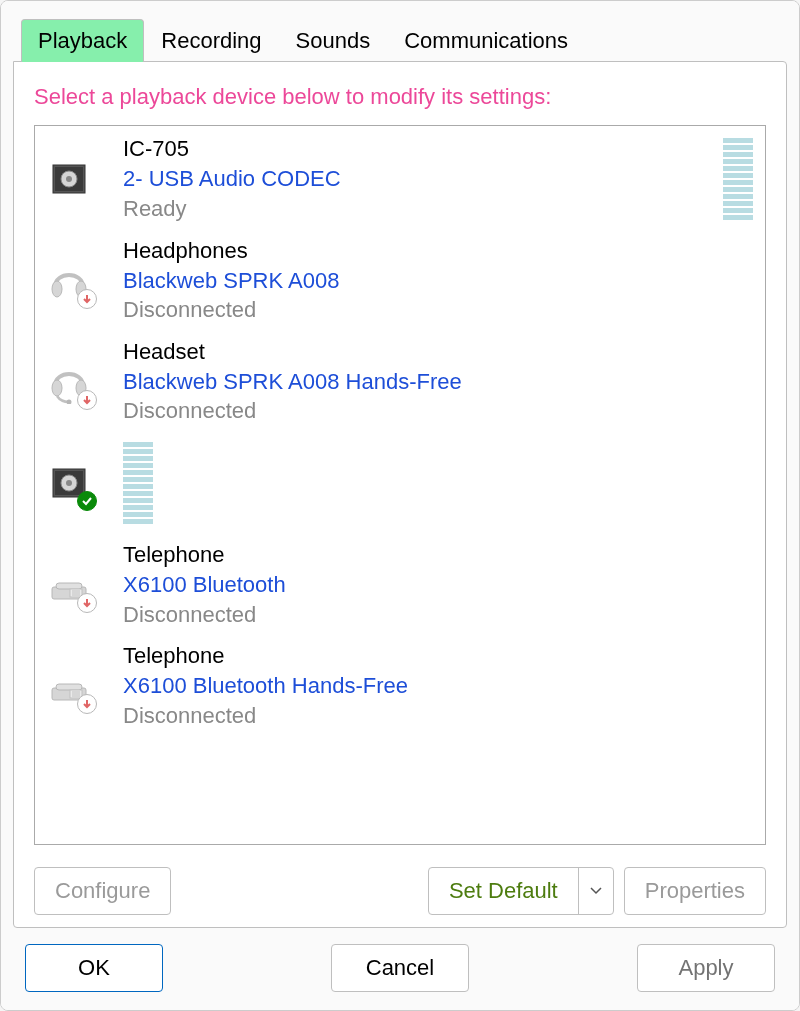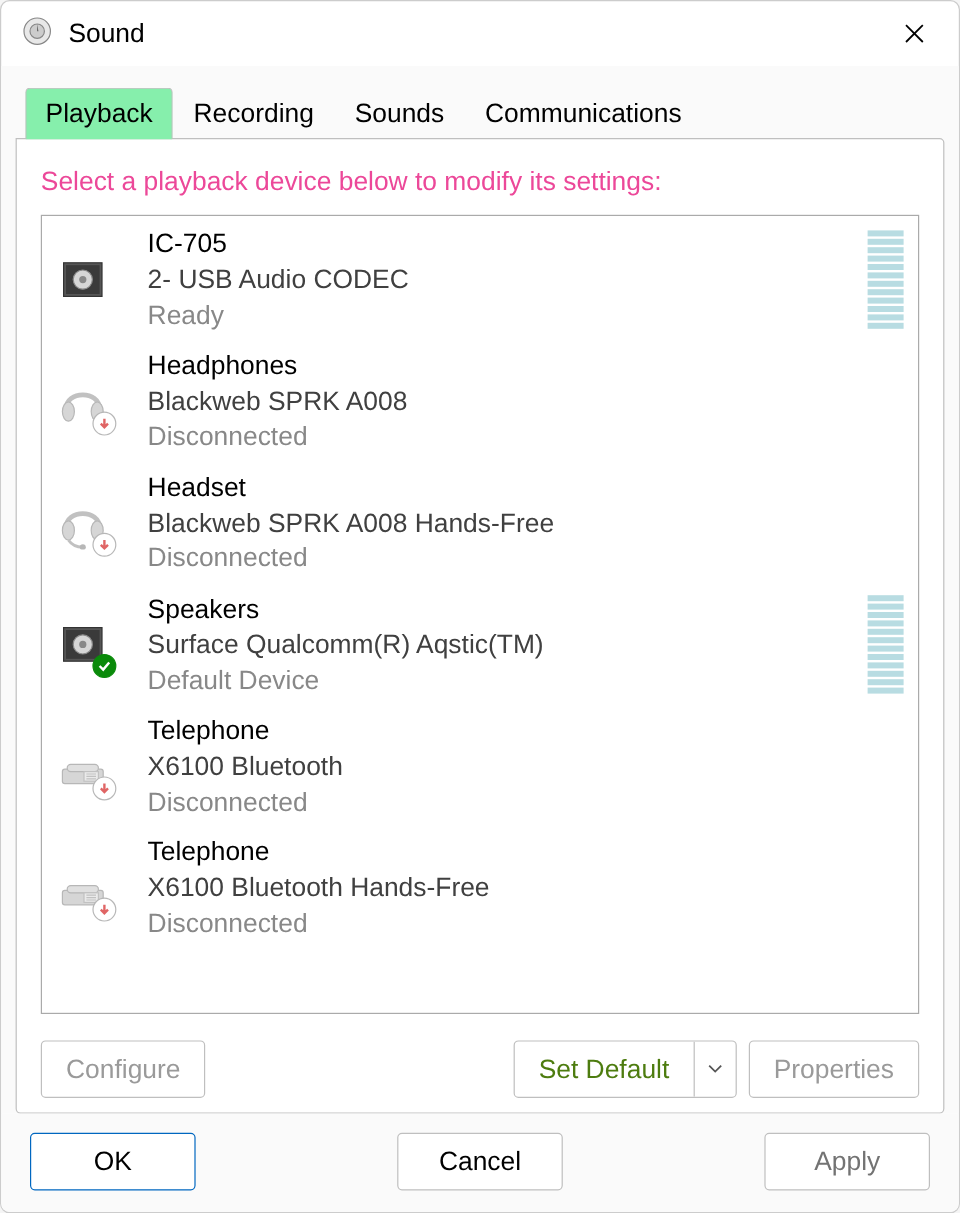--- a/index.html
+++ b/index.html
@@ -13,21 +13,21 @@
     .tabs { display: flex; padding-left: 8px; padding-top: 18px; border-bottom: none; }
     .tab { padding: 8px 16px 8px 16px; font-size: 22px; color: #000; cursor: pointer; border: 1px solid transparent; border-bottom: none; position: relative; }
     .tab.active { background: #86efac; border-color: #bfbfbf; border-radius: 4px 4px 0 0; z-index: 2; }
     .tab-panel { flex: 1; background: #fff; border: 1px solid #bfbfbf; border-radius: 0 4px 4px 4px; margin-top: -1px; padding: 22px 20px 12px 20px; display: flex; flex-direction: column; }
     .instruction { font-size: 22px; color: #ec4899; margin-bottom: 15px; }
     .device-list { border: 1px solid #aaa; flex: 1; overflow-y: auto; padding: 2px 0; }
     .device-item { display: flex; align-items: center; padding: 6px 8px 6px 10px; cursor: pointer; position: relative; gap: 20px; }
     .device-icon-wrap { width: 48px; height: 48px; position: relative; margin-right: 10px; flex-shrink: 0; display: flex; align-items: center; justify-content: center; }
     .device-info { flex: 1; display: flex; flex-direction: column; line-height: 1.35; }
     .device-name { font-size: 22px; color: #000; }
-    .device-desc { font-size: 22px; color: #404040; }
+    .device-desc { font-size: 22px; color: #1d4ed8; }
     .device-status { font-size: 22px; color: #888; }
     .level-meter { width: 30px; height: 90px; display: flex; flex-direction: column; justify-content: space-between; padding: 4px 0; margin-right: 4px; }
     .level-bar { height: 5px; background: #b8dce2; }
     .overlay-badge { position: absolute; bottom: -4px; right: -4px; width: 20px; height: 20px; border-radius: 50%; background: #fff; border: 1px solid #888; display: flex; align-items: center; justify-content: center; font-size: 12px; }
     .overlay-badge.down { color: #c00; }
     .overlay-badge.check { background: #0a8a0a; border-color: #0a8a0a; color: #fff; }
     .panel-buttons { display: flex; justify-content: space-between; margin-top: 22px; align-items: flex-end; }
     .panel-buttons .right-group { display: flex; gap: 10px; }
     .btn { height: 48px; padding: 0 20px; font-size: 22px; background: #fff; border: 1px solid #bfbfbf; border-radius: 4px; cursor: pointer; display: flex; align-items: center; justify-content: center; }
     .btn.disabled { color: #9a9a9a; cursor: default; }
@@ -36,38 +36,20 @@
     .btn-split .arrow { width: 34px; display: flex; align-items: center; justify-content: center; font-size: 14px; }
     .footer { display: flex; justify-content: space-between; gap: 16px; padding: 16px 24px 18px 24px; background: #fafafa; }
     .footer .btn { width: 138px; }
     .footer .btn.primary { border-color: #0067c0; }
     .footer .btn.disabled { color: #737373; }
   </style>
 </head>
 <body>
 
 <div class="window">
-  <div class="titlebar">
-    <div class="titlebar-left">
-      <span>
-        <svg width="24" height="24" viewBox="0 0 24 24">
-            <circle cx="12" cy="12" r="11" fill="#e8e8e8" stroke="#888" stroke-width="1"></circle>
-            <circle cx="12" cy="12" r="6" fill="#ccc" stroke="#888" stroke-width="1"></circle>
-            <path d="M12 6 L13 12 L12 12 Z" fill="#555"></path>
-          </svg>
-      </span>
-      <span class="window-title">Sound</span>
-    </div>
-    <div class="close-btn">
-      <svg width="18" height="18" viewBox="0 0 18 18">
-          <line x1="2" y1="2" x2="16" y2="16" stroke="currentColor" stroke-width="1.5"></line>
-          <line x1="16" y1="2" x2="2" y2="16" stroke="currentColor" stroke-width="1.5"></line>
-        </svg>
-    </div>
-  </div>
 
   <div class="content">
     <div class="tabs" id="tabbar">
         <div class="tab active">Playback</div>
         <div class="tab">Recording</div>
         <div class="tab">Sounds</div>
         <div class="tab">Communications</div>
       </div>
 
     <div class="tab-panel">
@@ -148,25 +130,20 @@
                 <rect x="4" y="6" width="32" height="28" fill="#555" stroke="#333"></rect>
                 <rect x="6" y="8" width="28" height="24" fill="#3a3a3a"></rect>
                 <circle cx="20" cy="20" r="8" fill="#d6d6d6" stroke="#888"></circle>
                 <circle cx="20" cy="20" r="3" fill="#888"></circle>
               </svg>
               <div class="overlay-badge check">
                 <svg width="12" height="12" viewBox="0 0 12 12">
                   <path d="M2 6 L5 9 L10 3" stroke="#fff" stroke-width="2" fill="none"></path>
                 </svg>
               </div>
-            </div>
-            <div class="device-info">
-              <div class="device-name">Speakers</div>
-              <div class="device-desc">Surface Qualcomm(R) Aqstic(TM)</div>
-              <div class="device-status">Default Device</div>
             </div>
             <div class="level-meter">
               <div class="level-bar"></div>
               <div class="level-bar"></div>
               <div class="level-bar"></div>
               <div class="level-bar"></div>
               <div class="level-bar"></div>
               <div class="level-bar"></div>
               <div class="level-bar"></div>
               <div class="level-bar"></div>

